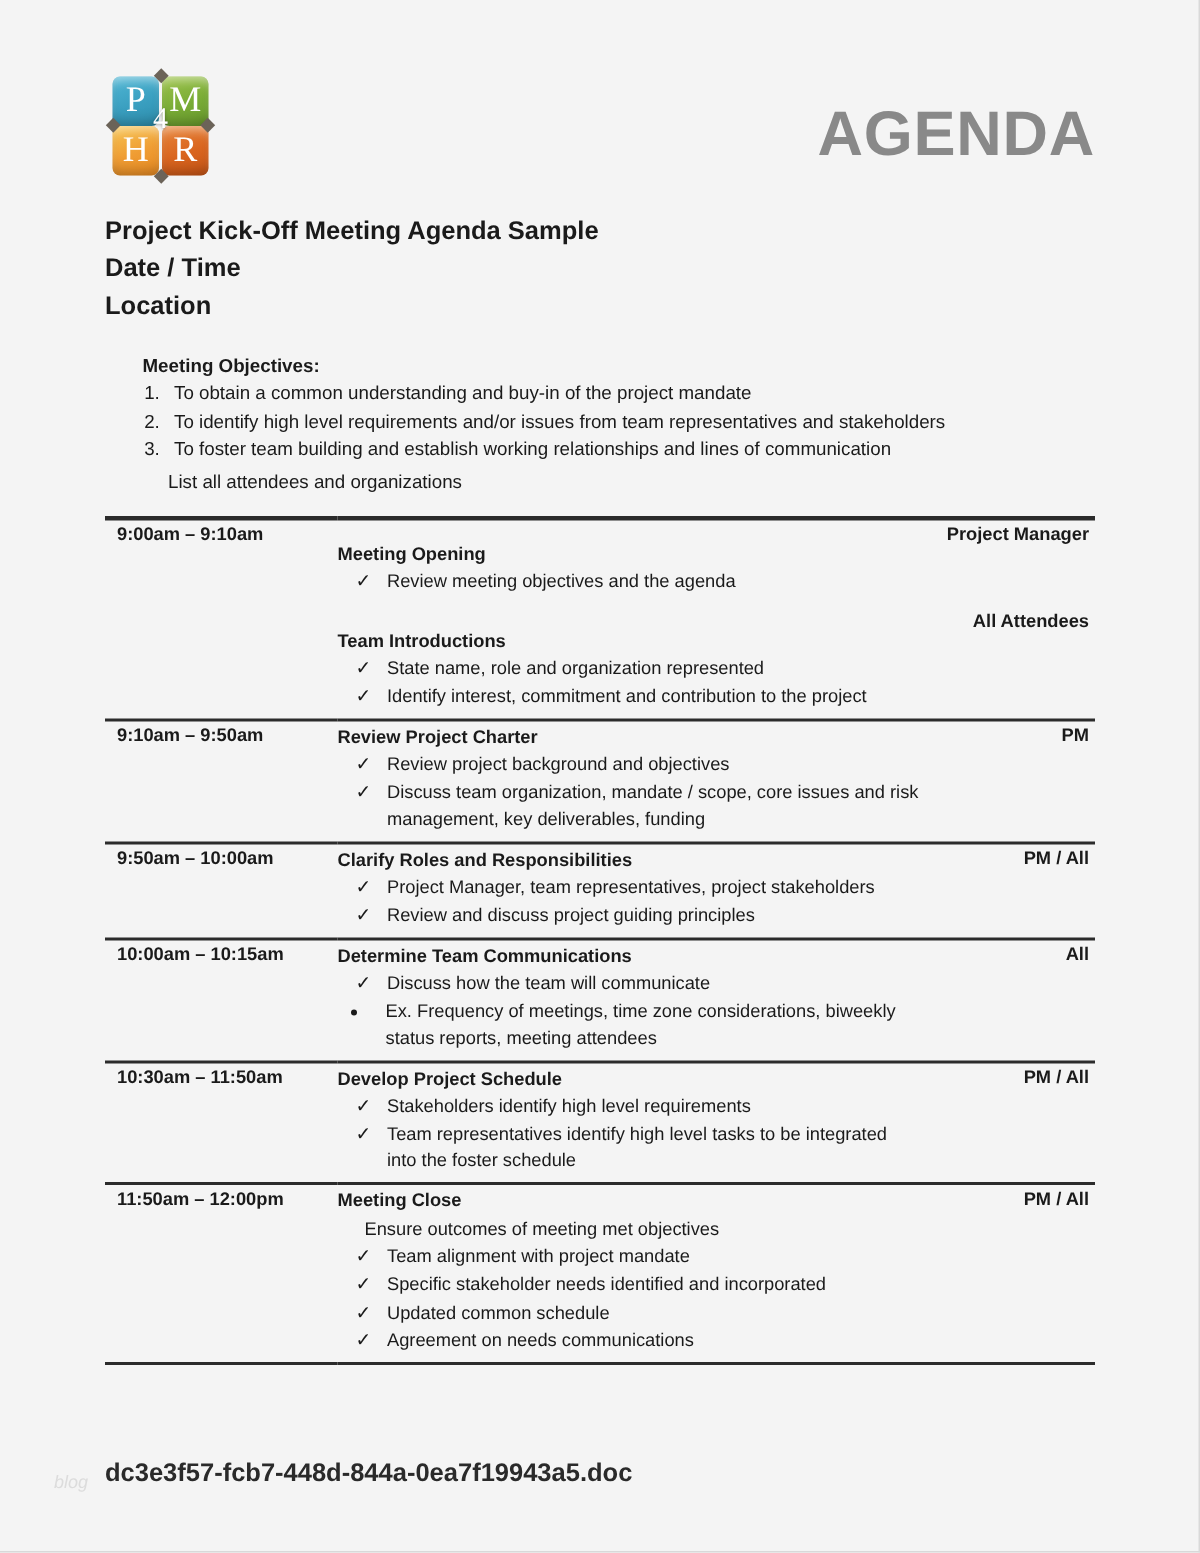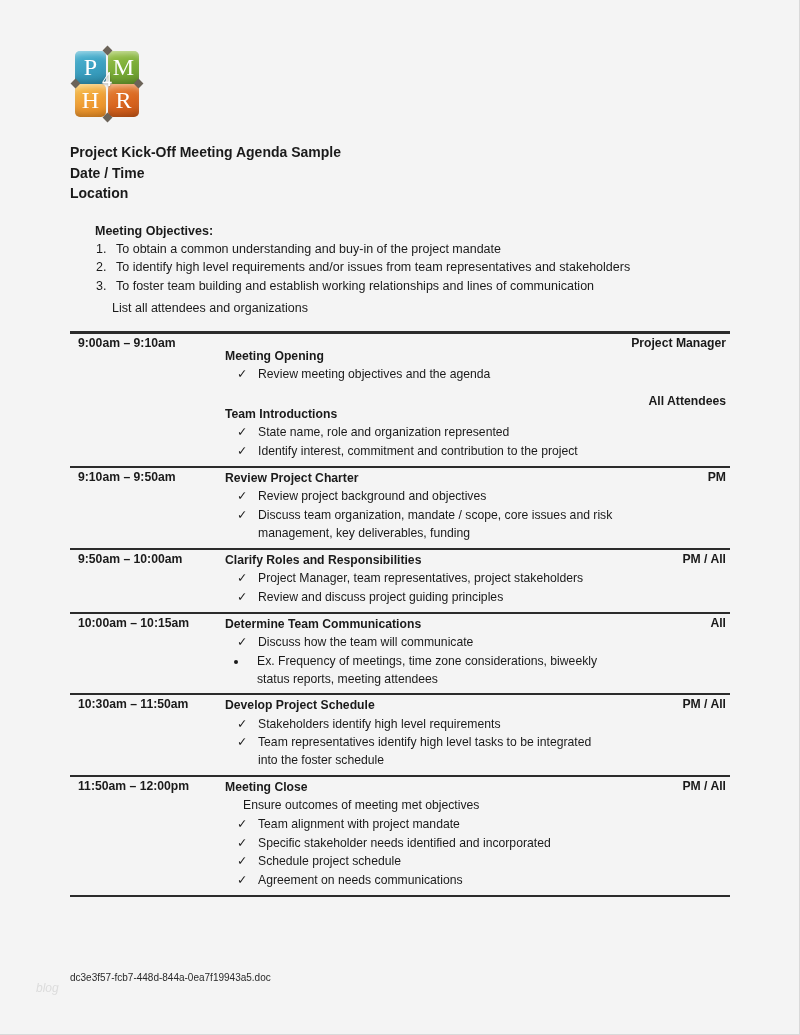--- a/index.html
+++ b/index.html
@@ -94,21 +94,21 @@
     font-size: 42px;
     font-weight: bold;
     letter-spacing: 0.5px;
     color: #898989;
     line-height: 1;
   }
 
   
   .intro {
     margin-top: 22px;
-    font-size: 14px;
+    font-size: 17px;
     line-height: 1.47;
   }
   .intro .bold-line { font-weight: bold; }
 
   .section-title {
     font-weight: bold;
     font-size: 12.5px;
     margin-top: 20px;
     padding-left: 25px;
   }
@@ -215,22 +215,23 @@
     height: 4px;
     border-radius: 50%;
     background: #1a1a1a;
   }
 
   
   .footer-file {
     position: absolute;
     left: 70px;
     top: 972px;
-    font-size: 10px;
+    font-size: 17px;
     color: #2a2a2a;
+    font-weight: bold;
   }
   .watermark {
     position: absolute;
     left: 36px;
     top: 981px;
     font-size: 12px;
     color: #dcdcdc;
     font-style: italic;
   }
 </style>
@@ -247,20 +248,21 @@
           <div class="logo-cell m">M</div>
           <div class="logo-cell h">H</div>
           <div class="logo-cell r">R</div>
           <div class="logo-four">4</div>
           <div class="logo-diamond d-top"></div>
           <div class="logo-diamond d-left"></div>
           <div class="logo-diamond d-right"></div>
           <div class="logo-diamond d-bottom"></div>
         </div>
       </div>
+      <div class="agenda-title">AGENDA</div>
     </div>
 
     <div class="intro">
       <div class="bold-line">Project Kick-Off Meeting Agenda Sample</div>
       <div class="bold-line">Date / Time</div>
       <div class="bold-line">Location</div>
     </div>
 
     <div class="section-title">Meeting Objectives:</div>
     <ol class="objectives">
@@ -354,21 +356,21 @@
         </tr>
 
         <tr class="row">
           <td class="time">11:50am – 12:00pm</td>
           <td class="topic">
             <div class="topic-head">Meeting Close</div>
             <div class="topic-plain">Ensure outcomes of meeting met objectives</div>
             <ul class="checks">
               <li><span class="tick">✓</span><span>Team alignment with project mandate</span></li>
               <li><span class="tick">✓</span><span>Specific stakeholder needs identified and incorporated</span></li>
-              <li><span class="tick">✓</span><span>Schedule project schedule</span></li>
+              <li><span class="tick">✓</span><span>Updated common schedule</span></li>
               <li><span class="tick">✓</span><span>Agreement on needs communications</span></li>
             </ul>
           </td>
           <td class="owner">PM / All</td>
         </tr>
 
         <tr class="closing">
           <td colspan="3"></td>
         </tr>
 

